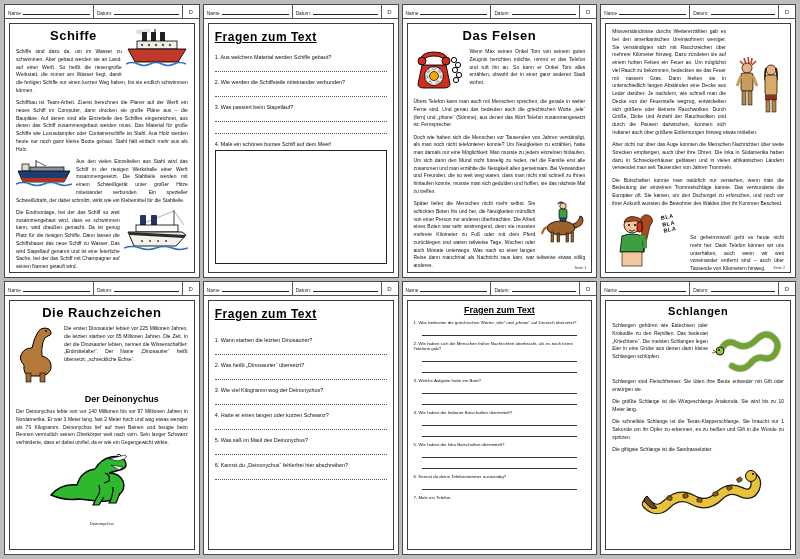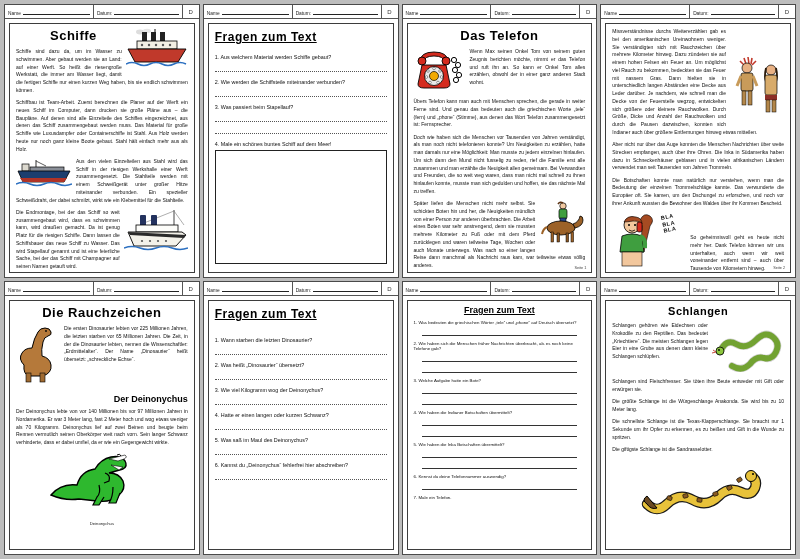--- a/index.html
+++ b/index.html
@@ -137,21 +137,21 @@
           <span>Name</span>
           <span class="ph-line"></span>
         </div>
       <div class="ph-cell">
           <span>Datum:</span>
           <span class="ph-line"></span>
         </div>
       <div class="ph-badge">D</div>
     </div>
     <div class="content">
-      <h1 class="title">Das Telefon</h1>
+      <h1 class="title">Das Felsen</h1>
       <span class="fl-l">
         <svg width="52" height="44" viewBox="0 0 52 44">
           <path d="M6 14 Q6 4 20 4 Q34 4 34 14 L30 14 Q30 8 20 8 Q10 8 10 14 Z" fill="#d42b1e" stroke="#000" stroke-width="0.9"></path>
           <circle cx="8" cy="13" r="4" fill="#d42b1e" stroke="#000" stroke-width="0.9"></circle>
           <circle cx="32" cy="13" r="4" fill="#d42b1e" stroke="#000" stroke-width="0.9"></circle>
           <path d="M8 17 L4 36 Q4 40 10 40 L30 40 Q36 40 36 36 L32 17 Z" fill="#d42b1e" stroke="#000" stroke-width="0.9"></path>
           <circle cx="20" cy="28" r="9.5" fill="#e9e9e9" stroke="#000" stroke-width="0.8"></circle>
           <circle cx="20" cy="28" r="4.5" fill="#f2a900" stroke="#000" stroke-width="0.7"></circle>
           <circle cx="20" cy="20.5" r="1.3" fill="#fff" stroke="#333" stroke-width="0.5"></circle>
             <circle cx="26" cy="23" r="1.3" fill="#fff" stroke="#333" stroke-width="0.5"></circle>
@@ -261,21 +261,21 @@
       <span class="fl-l">
         <svg width="44" height="58" viewBox="0 0 44 58">
           <path d="M8 40 q-6 -6 -2 -12 q3 -5 10 -5 q2 -10 6 -16 q2 -4 7 -4 q5 0 6 4 q1 3 -3 4 q-4 1 -5 6 q-2 8 -1 14 q8 2 9 9 q1 8 -8 11 l-14 0 q-6 -2 -5 -11 Z" fill="#b5793a" stroke="#000" stroke-width="1"></path>
           <rect x="10" y="48" width="5" height="9" fill="#a06a30" stroke="#000" stroke-width="0.6"></rect>
           <rect x="24" y="48" width="5" height="9" fill="#a06a30" stroke="#000" stroke-width="0.6"></rect>
           <circle cx="30" cy="6" r="0.9" fill="#000"></circle>
         </svg>
       </span>
       <p class="body">Die ersten Dinosaurier lebten vor 225 Millionen Jahren, die letzten starben vor 65 Millionen Jahren. Die Zeit, in der die Dinosaurier lebten, nennen die Wissenschaftler: „Erdmittelalter“. Der Name „Dinosaurier“ heißt übersetzt: „schreckliche Echse“.</p>
       <div class="clear"></div>
-      <h2 class="subtitle" style="text-align:right;padding-left:40px;">Der Deinonychus</h2>
+      <h2 class="subtitle" style="text-align:center;padding-left:40px;">Der Deinonychus</h2>
       <p class="body">Der Deinonychus lebte von vor 140 Millionen bis vor 97 Millionen Jahren in Nordamerika. Er war 3 Meter lang, fast 2 Meter hoch und wog etwas weniger als 70 Kilogramm. Deinonychus lief auf zwei Beinen und beugte beim Rennen vermutlich seinen Oberkörper weit nach vorn. Sein langer Schwanz verhinderte, dass er dabei umfiel, da er wie ein Gegengewicht wirkte.</p>
       <div class="dino-figure">
         <span>
           <svg width="110" height="66" viewBox="0 0 110 66">
             <path d="M4 44 q10 -12 26 -10 q4 -14 18 -16 q6 -10 16 -12 q10 -2 14 4 q3 5 -2 8 l-14 4 q10 0 14 8 q3 8 -4 14 q-8 8 -22 6 l-18 -2 q-14 2 -28 -4 Z" fill="#2eb82e" stroke="#000" stroke-width="1.4"></path>
             <path d="M62 8 l16 -4 q3 2 -1 4 l-6 2 Z" fill="#fff" stroke="#000" stroke-width="0.6"></path>
             <path d="M64 14 l12 2 l-4 3 Z" fill="#fff" stroke="#000" stroke-width="0.6"></path>
             <path d="M70 4 q3 -2 4 1" fill="none" stroke="#000" stroke-width="1"></path>
             <path d="M52 34 q2 8 -2 12 l-4 8 l6 0 l5 -8" fill="#2eb82e" stroke="#000" stroke-width="1.2"></path>
             <path d="M66 36 q0 10 -4 16 l7 0 l4 -10" fill="#2eb82e" stroke="#000" stroke-width="1.2"></path>

